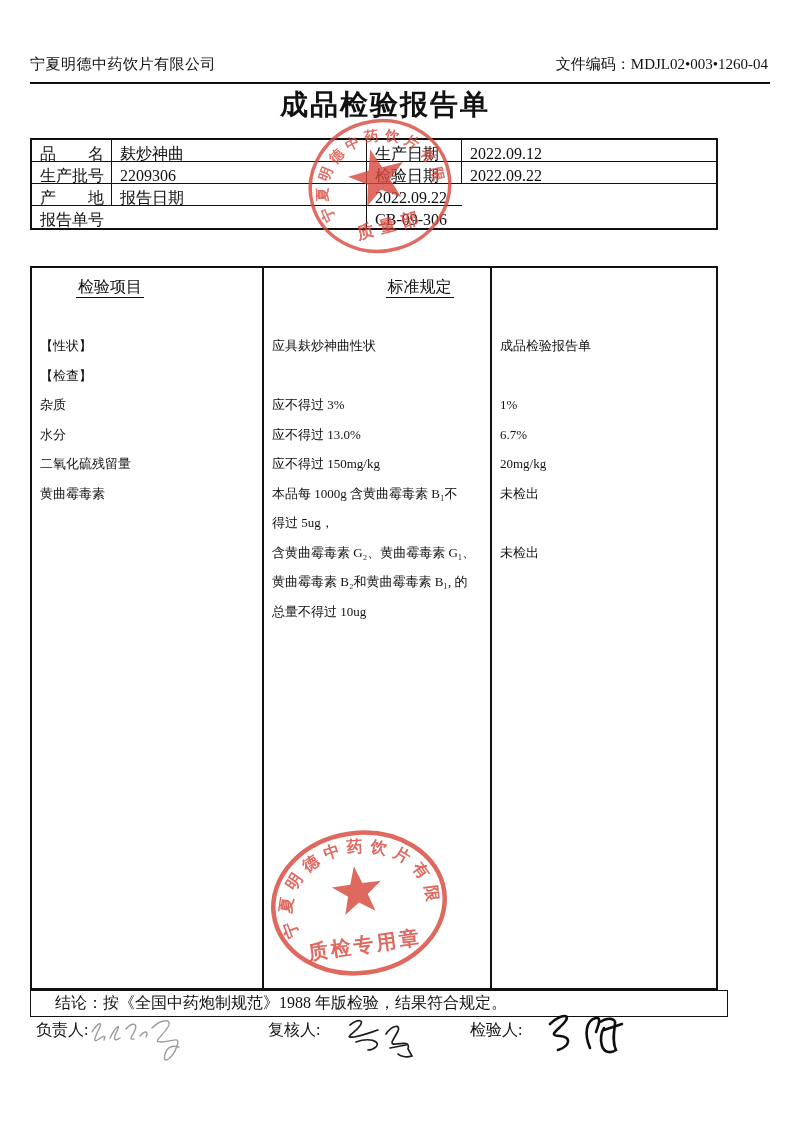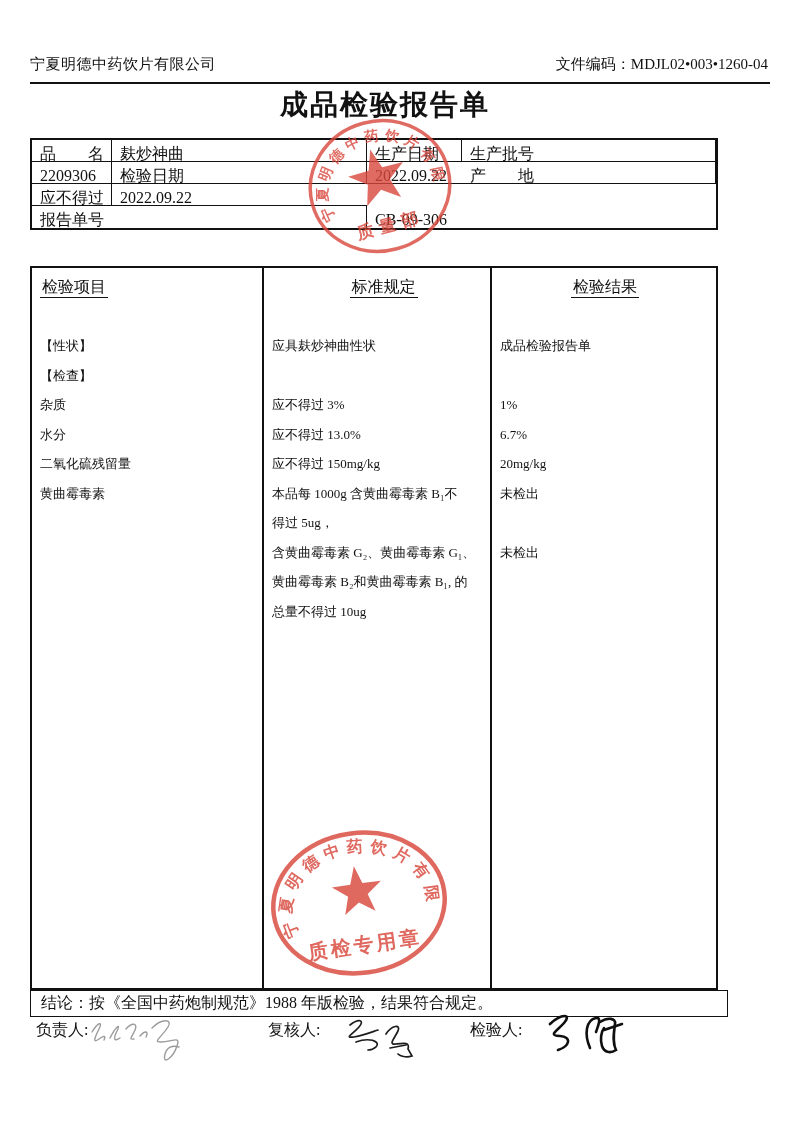--- a/index.html
+++ b/index.html
@@ -23,67 +23,67 @@
               white-space:nowrap;overflow:visible;}
   .info-table .cell.lastcol{border-right:none;}
   .info-table .cell.lastrow{border-bottom:none;}
   .info-table .span2a{grid-column:1/3;}
   .info-table .span2b{grid-column:3/5;}
   
   .inspect-table{position:absolute;left:30px;top:266px;width:688px;height:724px;
                  border:2px solid #111;}
   .vline{position:absolute;top:0;bottom:0;width:1.5px;background:#111;}
   .v1{left:230px;} .v2{left:458px;}
-  .col-hdr{position:absolute;top:9px;font-size:16px;}
+  .col-hdr{position:absolute;top:9px;font-size:16px;margin-left:36px;}
   .col-hdr .u{border-bottom:1.5px solid #111;padding:0 2px 2px 2px;}
   .ch1{left:8px;} .ch2{left:232px;width:239px;text-align:center;} .ch3{left:460px;width:226px;text-align:center;}
   .tline{position:absolute;font-size:13px;white-space:nowrap;height:24px;line-height:24px;}
   
   .conclusion{position:absolute;left:30px;top:990px;width:698px;height:27px;
-              border:1.5px solid #111;line-height:23px;padding-left:10px;font-size:16px;white-space:nowrap;}
+              border:1.5px solid #111;line-height:23px;padding-left:24px;font-size:16px;white-space:nowrap;}
   .sig-label{position:absolute;top:1020px;font-size:16px;}
   .sig-svg{position:absolute;pointer-events:none;}
   
   .stamp{position:absolute;pointer-events:none;}
 </style>
 </head>
 <body>
 
 <div class="page">
 
   <div class="hdr-company">宁夏明德中药饮片有限公司</div>
   <div class="hdr-code">文件编码：MDJL02•003•1260-04</div>
   <div class="hdr-rule"></div>
   <div class="title">成品检验报告单</div>
 
   <div class="info-table">
     <div class="cell">品　　名</div>
     <div class="cell">麸炒神曲</div>
     <div class="cell">生产日期</div>
+    <div class="cell lastcol">2022.09.12</div>
 
     <div class="cell">生产批号</div>
     <div class="cell">2209306</div>
     <div class="cell">检验日期</div>
     <div class="cell lastcol">2022.09.22</div>
 
     <div class="cell">产　　地</div>
-    <div class="cell">应不得过</div>
+    <div class="cell">报告日期</div>
     <div class="cell lastcol">2022.09.22</div>
 
     <div class="cell span2a lastrow">报告单号</div>
     <div class="cell span2b lastcol lastrow" style="border-right:none">CB-09-306</div>
   </div>
 
   <div class="inspect-table">
     <div class="vline v1"></div>
     <div class="vline v2"></div>
 
     <div class="col-hdr ch1"><span class="u">检验项目</span></div>
     <div class="col-hdr ch2"><span class="u">标准规定</span></div>
-    <div class="col-hdr ch3"><span class="u">检验结果</span></div>
 
     <div class="tline" style="left:8px;top:66px">【性状】</div>
     <div class="tline" style="left:8px;top:95.5px">【检查】</div>
     <div class="tline" style="left:8px;top:125px">杂质</div>
     <div class="tline" style="left:8px;top:154.5px">水分</div>
     <div class="tline" style="left:8px;top:184px">二氧化硫残留量</div>
     <div class="tline" style="left:8px;top:213.5px">黄曲霉毒素</div>
 
     <div class="tline" style="left:240px;top:66px">应具麸炒神曲性状</div>
     <div class="tline" style="left:240px;top:125px">应不得过 3%</div>

